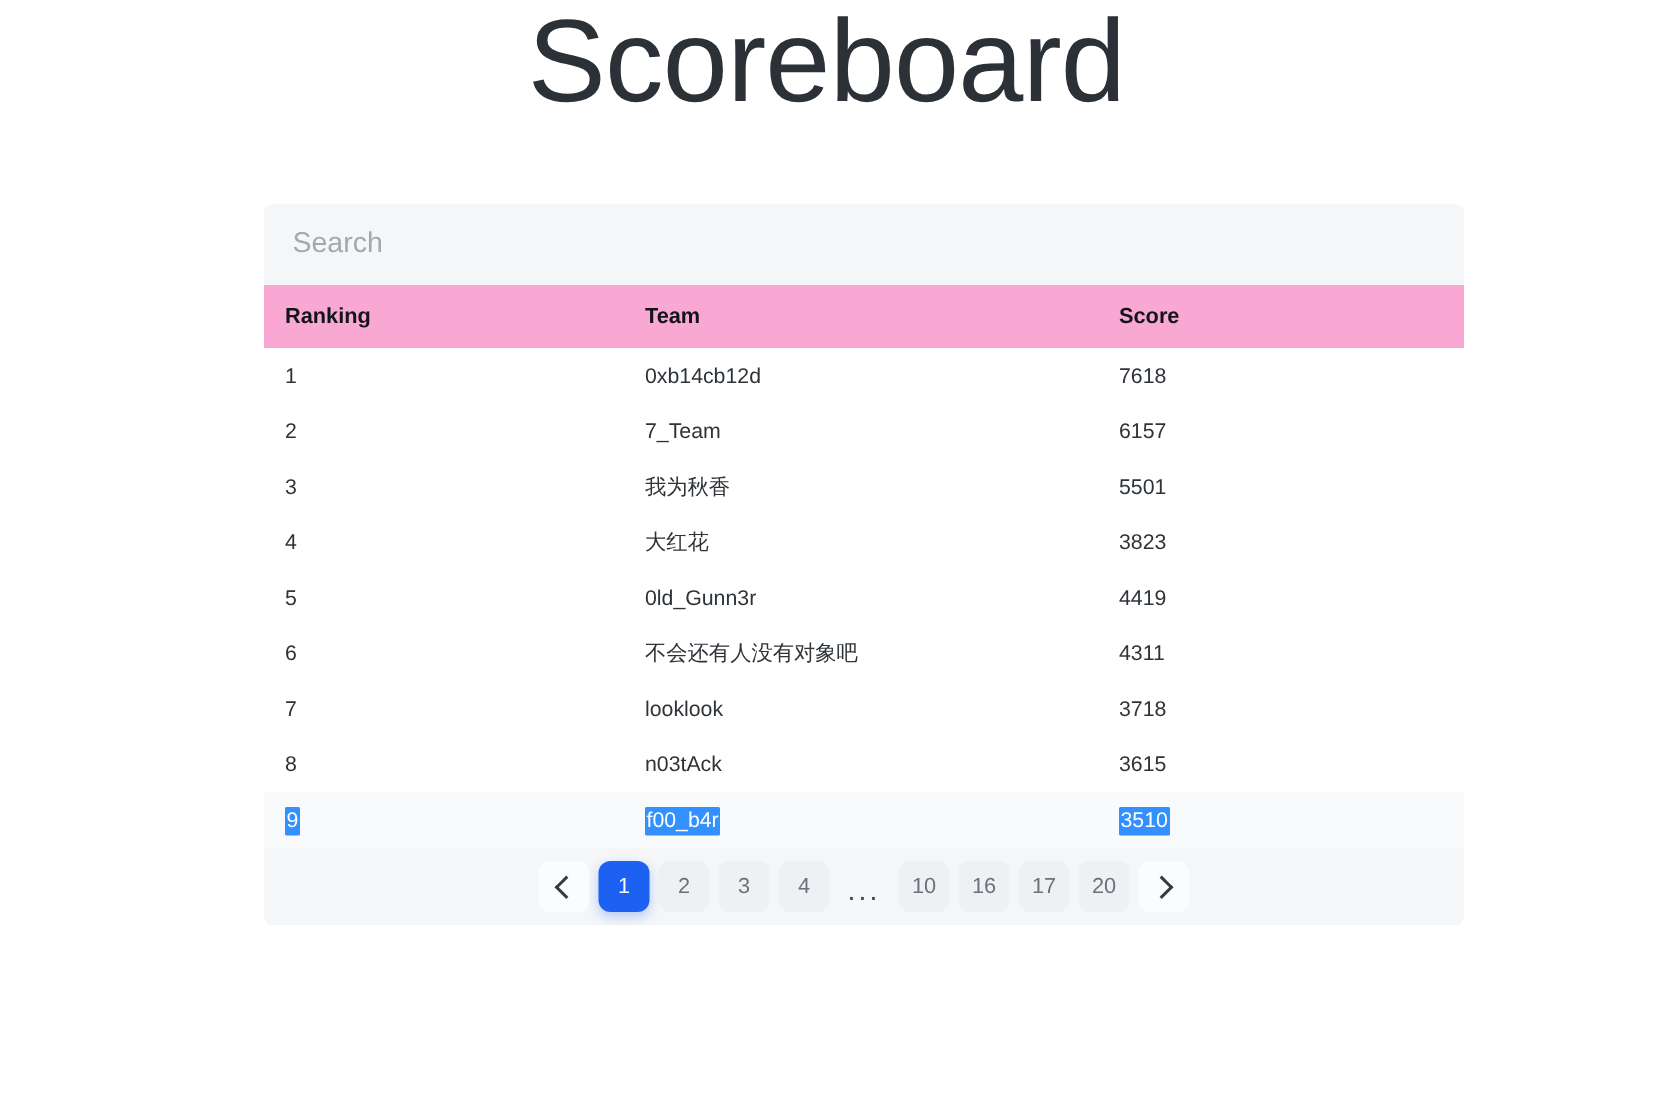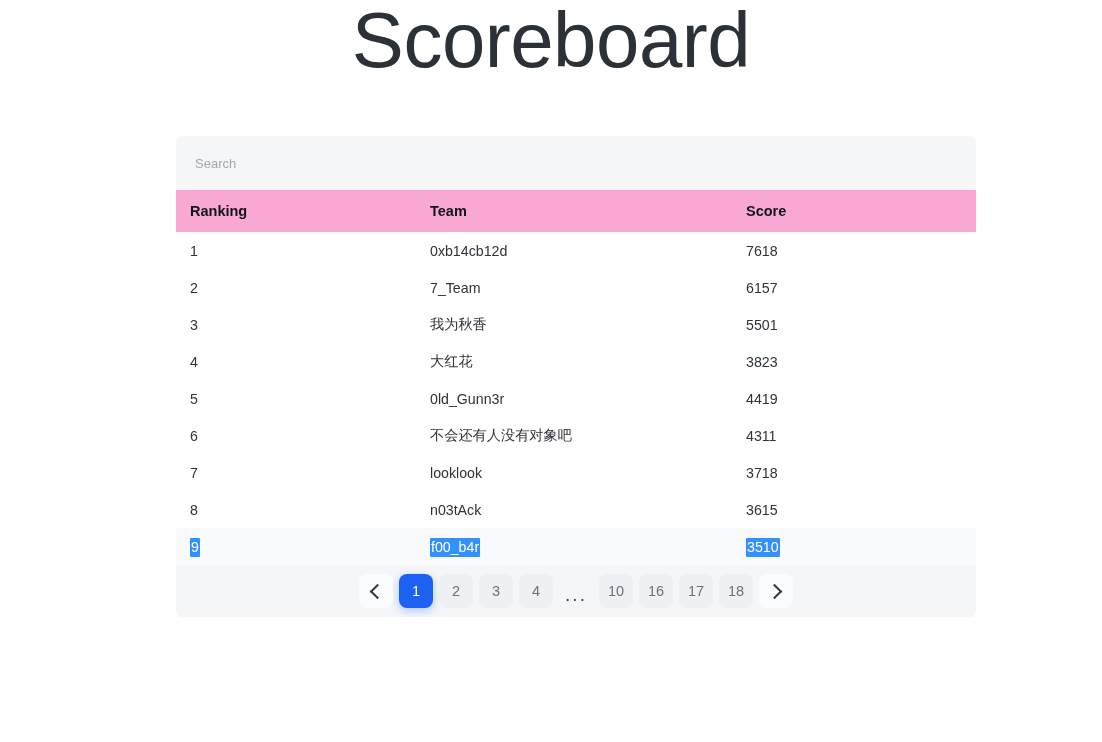--- a/index.html
+++ b/index.html
@@ -46,21 +46,21 @@
     background: #f5f6f8;
     height: 54px;
     display: flex;
     align-items: center;
   }
   .search-input {
     border: none;
     outline: none;
     background: transparent;
     font-family: "Liberation Sans", "DejaVu Sans", sans-serif;
-    font-size: 13px;
+    font-size: 19px;
     color: #3c4044;
     padding: 0 0 0 19px;
     width: 500px;
     height: 28px;
   }
   .search-input::placeholder {
     color: #a2a8b0;
     opacity: 1;
   }
 
@@ -243,19 +243,19 @@
       <span class="chev left"></span>
     </button>
     <button class="pg-btn active">1</button>
     <button class="pg-btn">2</button>
     <button class="pg-btn">3</button>
     <button class="pg-btn">4</button>
     <span class="pg-ellipsis">...</span>
     <button class="pg-btn">10</button>
     <button class="pg-btn">16</button>
     <button class="pg-btn">17</button>
-    <button class="pg-btn">18</button>
+    <button class="pg-btn">20</button>
     <button class="pg-btn arrow">
       <span class="chev right"></span>
     </button>
   </div>
 
 </div>
 
 </body></html>

